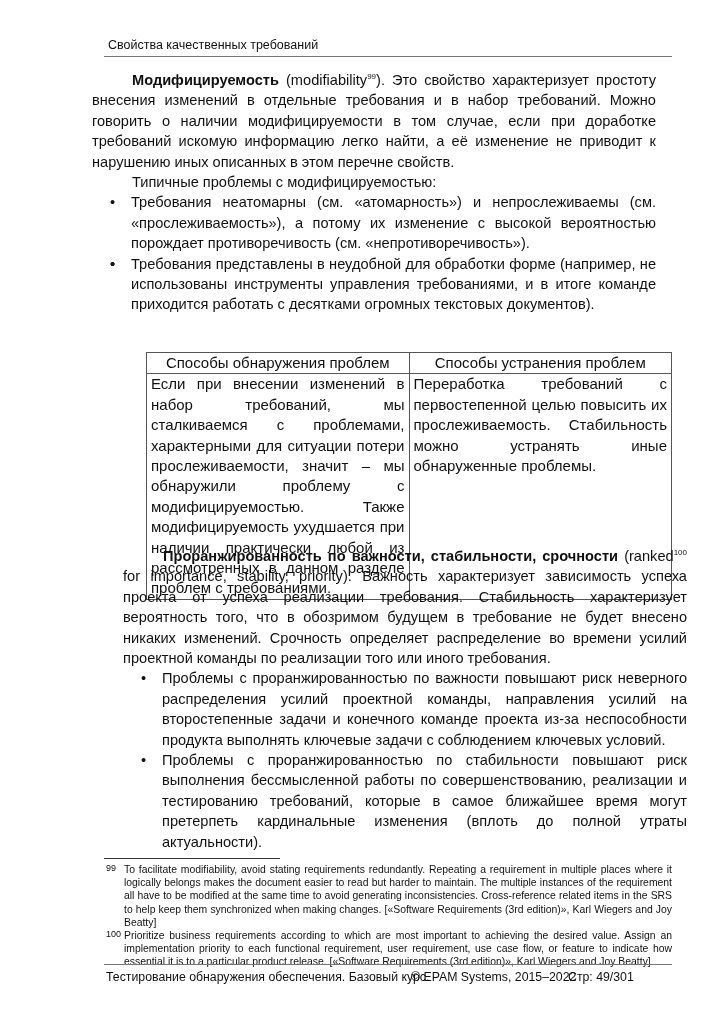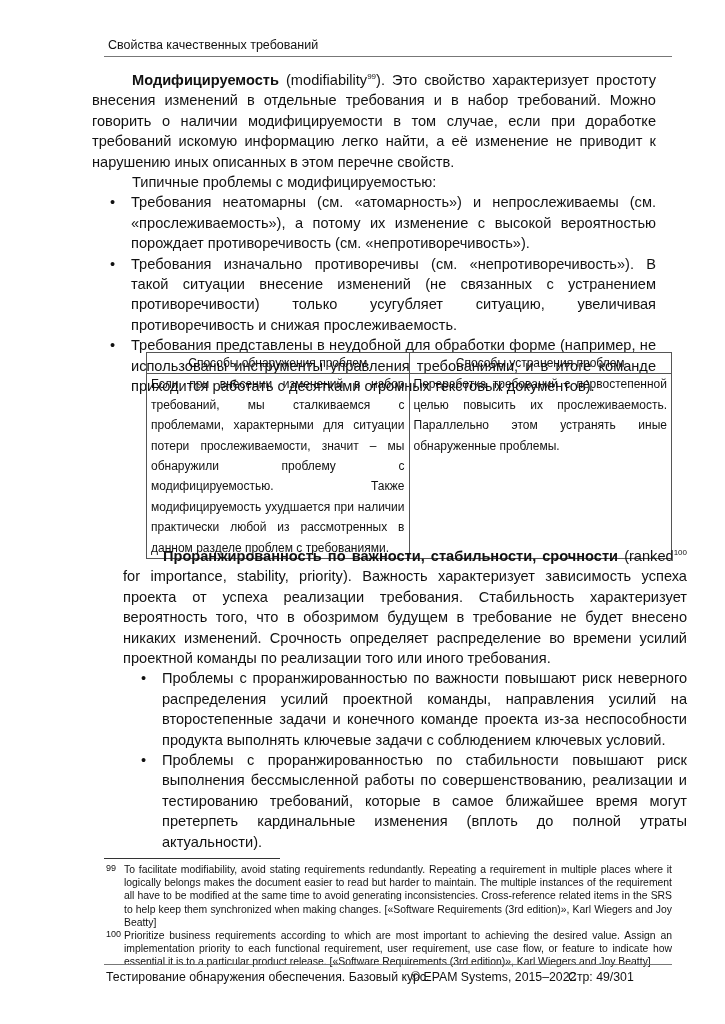--- a/index.html
+++ b/index.html
@@ -7,21 +7,21 @@
   .page { position:absolute; left:0; top:0; width:725px; height:798px; }
   .running-header { position:absolute; left:108px; top:38px; font-size:12.5px; color:#111; }
   .header-rule { position:absolute; left:104px; top:56px; width:568px; height:0; border-top:1px solid #777; }
   .body-text { position:absolute; left:92px; width:564px; font-size:14.6px; line-height:20.4px; text-align:justify; }
   .p { margin:0; text-indent:40px; }
   .bold { font-weight:bold; }
   sup { font-size:8px; line-height:0; vertical-align:super; }
   ul.blist { list-style:none; margin:0; padding:0; }
   ul.blist li { position:relative; padding-left:39px; }
   ul.blist li .bullet { position:absolute; left:18px; top:0; }
-  table.probs { position:absolute; left:146px; top:352px; width:526px; border-collapse:collapse; font-size:12px; line-height:20.4px; }
+  table.probs { position:absolute; left:146px; top:352px; width:526px; border-collapse:collapse; font-size:15px; line-height:20.4px; }
   table.probs th, table.probs td { border:1px solid #555; padding:0 4px; vertical-align:top; width:50%; }
   table.probs th { font-weight:normal; text-align:center; }
   table.probs td { text-align:justify;margin-left:16px; }
   .fn-rule { position:absolute; left:104px; top:858px; width:176px; border-top:1px solid #333; }
   .footnotes { position:absolute; left:106px; top:863px; width:566px; font-size:10.4px; line-height:13.2px; text-align:justify; }
   .fn { position:relative; padding-left:18px; margin:0; }
   .fn .fn-num { position:absolute; left:0; top:-1px; font-size:9px; }
   .footer-rule { position:absolute; left:104px; top:964px; width:568px; border-top:1px solid #777; }
   .footer { position:absolute; left:106px; top:970px; width:568px; font-size:12.3px; }
   .footer .left { position:absolute; left:0; }
@@ -36,36 +36,36 @@
   <div class="running-header">Свойства качественных требований</div>
   <div class="header-rule"></div>
 
   <div class="body-text" style="top:70px;">
     <p class="p">
       <span class="bold">Модифицируемость</span><span> (modifiability</span><sup>99</sup><span>). Это свойство характеризует простоту внесения изменений в отдельные требования и в набор требований. Можно говорить о наличии модифицируемости в том случае, если при доработке требований искомую информацию легко найти, а её изменение не приводит к нарушению иных описанных в этом перечне свойств.</span>
     </p>
     <p class="p">Типичные проблемы с модифицируемостью:</p>
     <ul class="blist">
       <li><span class="bullet">•</span><span>Требования неатомарны (см. «атомарность») и непрослеживаемы (см. «прослеживаемость»), а потому их изменение с высокой вероятностью порождает противоречивость (см. «непротиворечивость»).</span></li>
-      <li><span class="bullet">•</span><span>Требования изначально противоречивы (см. «непротиворечивость»). В такой ситуации внесение изменений (не связанных с устранением противоречивости) только усугубляет ситуацию, увеличивая противоречивость и снижая прослеживаемость.</span></li>
+      <li><span class="bullet">•</span></li>
       <li><span class="bullet">•</span><span>Требования представлены в неудобной для обработки форме (например, не использованы инструменты управления требованиями, и в итоге команде приходится работать с десятками огромных текстовых документов).</span></li>
     </ul>
   </div>
 
   <table class="probs">
     <thead>
       <tr>
         <th>Способы обнаружения проблем</th>
         <th>Способы устранения проблем</th>
       </tr>
     </thead>
     <tbody>
       <tr>
         <td>Если при внесении изменений в набор требований, мы сталкиваемся с проблемами, характерными для ситуации потери прослеживаемости, значит – мы обнаружили проблему с модифицируемостью. Также модифицируемость ухудшается при наличии практически любой из рассмотренных в данном разделе проблем с требованиями.</td>
-        <td>Переработка требований с первостепенной целью повысить их прослеживаемость. Параллельно этом устранять иные обнаруженные проблемы.</td>
+        <td>Переработка требований с первостепенной целью повысить их прослеживаемость. Стабильность можно устранять иные обнаруженные проблемы.</td>
       </tr>
     </tbody>
   </table>
 
   <div class="body-text" style="top:546px;margin-left:31px;">
     <p class="p">
       <span class="bold">Проранжированность по важности, стабильности, срочности</span><span> (ranked</span><sup>100</sup><span> for importance, stability, priority). Важность характеризует зависимость успеха проекта от успеха реализации требования. Стабильность характеризует вероятность того, что в обозримом будущем в требование не будет внесено никаких изменений. Срочность определяет распределение во времени усилий проектной команды по реализации того или иного требования.</span>
     </p>
     <ul class="blist">
       <li><span class="bullet">•</span><span>Проблемы с проранжированностью по важности повышают риск неверного распределения усилий проектной команды, направления усилий на второстепенные задачи и конечного команде проекта из-за неспособности продукта выполнять ключевые задачи с соблюдением ключевых условий.</span></li>

